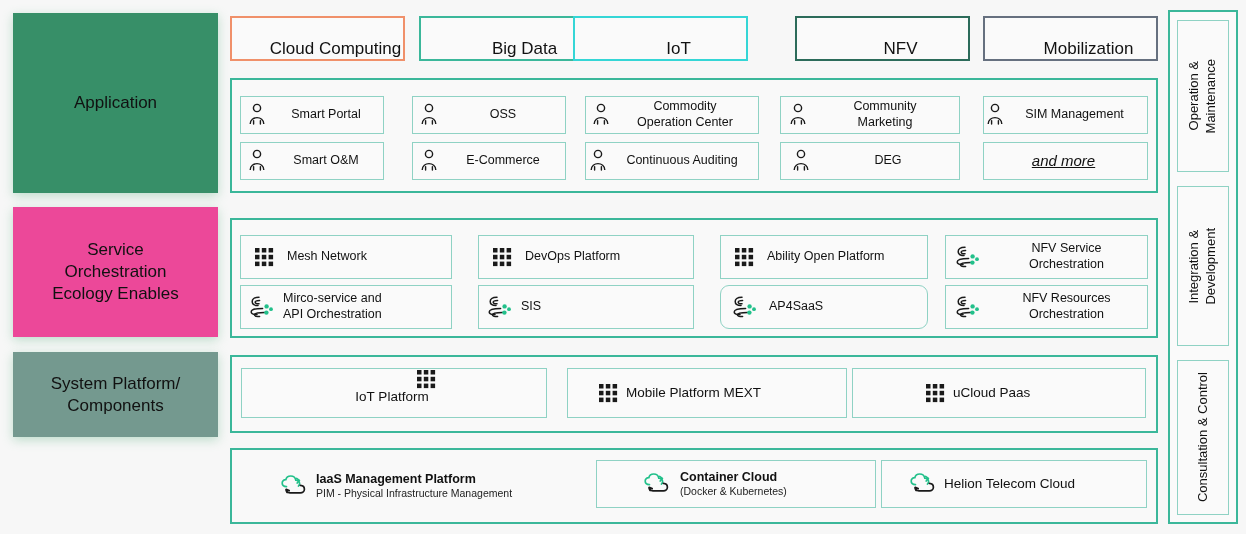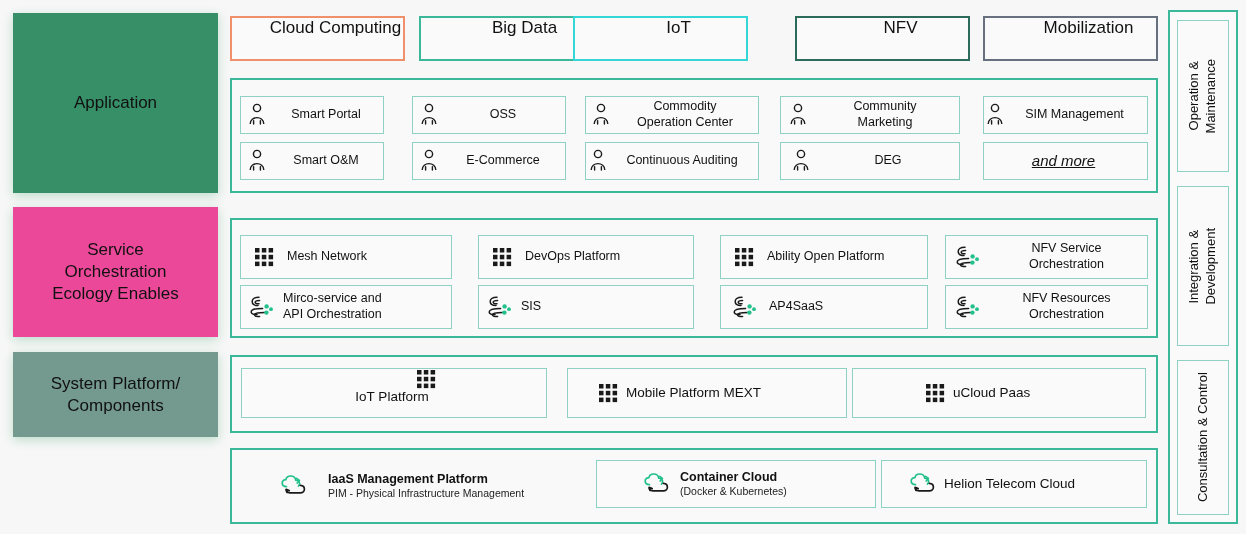--- a/index.html
+++ b/index.html
@@ -19,21 +19,21 @@
   .layer-label{
     display:flex;align-items:center;justify-content:center;
     text-align:center;color:#111;font-size:17px;line-height:1.28;
     box-shadow:0 3px 10px rgba(120,190,150,.45);
   }
   .layer-label.infra{color:#1c1c1c;}
 
   
   .cat-chip{
     background:#fafafa;
-    display:flex;align-items:flex-start;justify-content:center;
+    display:flex;align-items:flex-end;justify-content:center;
     font-size:17px;color:#111;border-width:2.5px;border-style:solid;padding-left:36px;
   }
 
   
   .panel{
     background:#f9f9f9;
     border:2.5px solid #3bb79a;
   }
 
   
@@ -41,21 +41,21 @@
     background:#fafafa;
     border:1px solid #8fd2c4;
     display:flex;align-items:center;
     box-sizing:border-box;
   }
   .card .ico{flex:0 0 auto;display:flex;align-items:center;justify-content:center;}
   .card .txt{
     flex:1 1 auto;text-align:center;color:#111;font-size:12.5px;line-height:1.25;
     padding-right:4px;
   }
-  .card.noborder{border:none;background:transparent;gap:12px;}
+  .card.noborder{border:none;background:transparent;}
   .card .txt.left{text-align:left;}
   .txt.andmore{font-style:italic;text-decoration:underline;font-size:15px;}
   .txt .sub{display:block;font-size:10.5px;color:#222;}
   .txt .ttl{display:block;font-weight:bold;font-size:12.5px;}
   .txt.leftblock{text-align:left;}
 
   
   .rail-outer{border:2.5px solid #3bb79a;background:#fafafa;}
   .rail-item{
     border:1.5px solid #8fd2c4;background:#fafafa;
@@ -323,21 +323,21 @@
         <g fill="#22c08a">
             <circle cx="18.6" cy="12.4" r="2.2"></circle>
             <circle cx="23" cy="15.2" r="1.9"></circle>
             <circle cx="18.4" cy="18.6" r="2.2"></circle>
           </g>
       </svg>
     </span>
     <span class="txt left">SIS</span>
   </div>
 
-  <div class="abs card" style="left:720px;top:285px;width:208px;height:44px;">
+  <div class="abs card" style="left:720px;top:285px;width:208px;height:44px;border-radius:9px;">
     <span class="ico" style="width:48px;">
       <svg width="28" height="26" viewBox="0 0 28 26">
         <g fill="none" stroke="#1a1a1a" stroke-width="1.5" stroke-linecap="round">
           <path d="M11 3.2 C6 3.2 4.2 5.2 4.2 7.6 C4.2 10 6 11.6 10 11.6"></path>
           <path d="M11.6 6.4 C8.4 6.4 7.2 7.2 7.2 8.2 C7.2 9.2 8.4 9.8 11 9.8"></path>
           <path d="M14.6 14.4 C6.4 14.4 3.2 16 3.2 18 C3.2 19.6 5.4 20.6 9 20.6"></path>
           <path d="M16.4 18.4 C9 18.4 6.4 19.4 6.4 20.8 C6.4 21.8 8.2 22.6 11.6 22.6"></path>
         </g>
         <g fill="#22c08a">
             <circle cx="18.6" cy="12.4" r="2.2"></circle>

